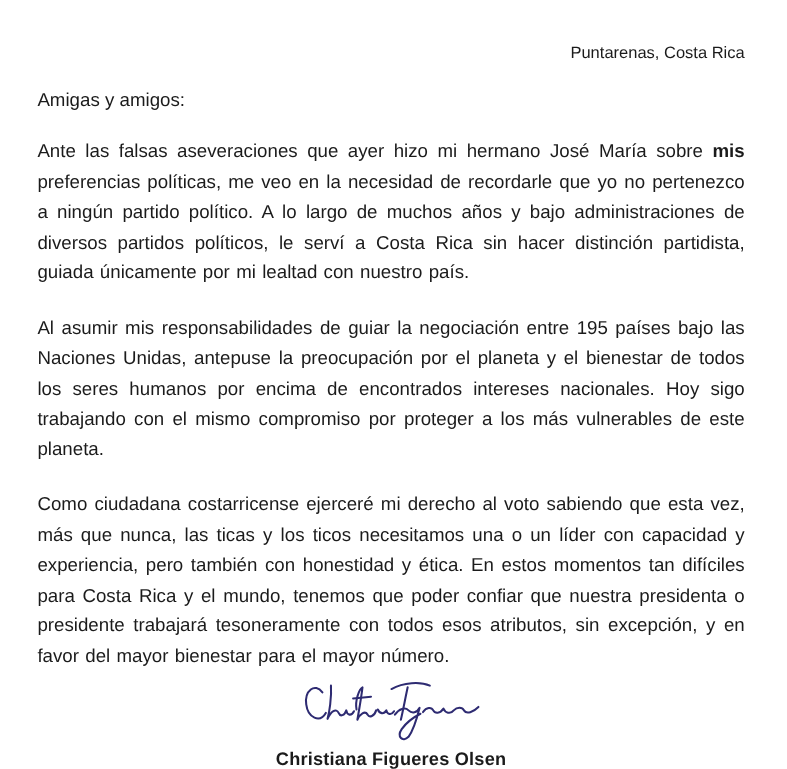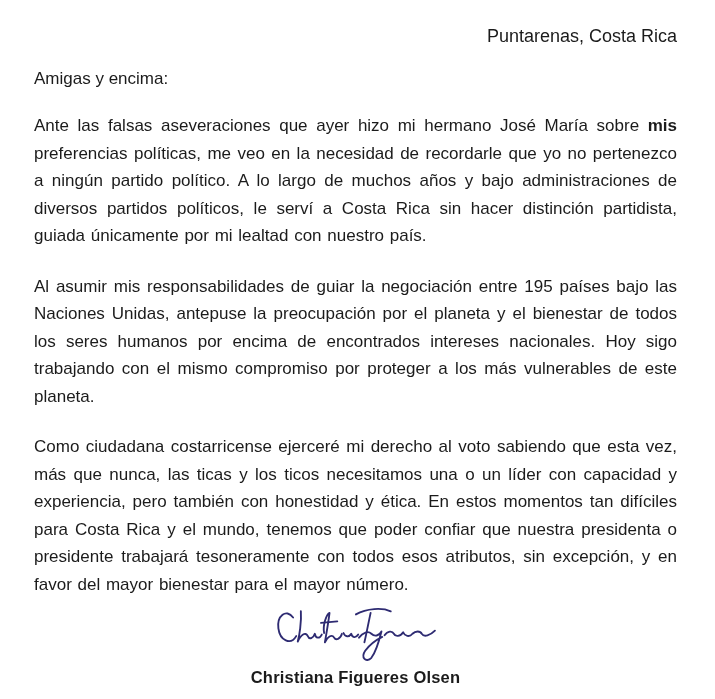--- a/index.html
+++ b/index.html
@@ -17,23 +17,23 @@
   }
   .page {
     box-sizing: border-box;
     width: 715px;
     height: 699px;
     padding: 20px 38px 0 34px;
     background: #ffffff;
   }
   .date-block {
     text-align: right;
-    font-size: 18px;
+    font-size: 15px;
     line-height: 25px;
-    margin-top: 4px;
+    margin-top: 16px;
   }
   .salutation {
     font-size: 17px;
     margin-top: 20px;
   }
   .body-paragraph {
     font-size: 17px;
     line-height: 27.5px;
     text-align: justify;
     margin: 23px 0 0 0;
@@ -59,21 +59,21 @@
 </style>
 </head>
 <body>
 
 <div class="page">
 
   <div class="date-block">
     <div>Puntarenas, Costa Rica</div>
   </div>
 
-  <div class="salutation">Amigas y encima:</div>
+  <div class="salutation">Amigas y amigos:</div>
 
   <p class="body-paragraph"><span>Ante las falsas aseveraciones que ayer hizo mi hermano José María sobre </span><span class="bold-underline">mis</span><span> preferencias políticas, me veo en la necesidad de recordarle que yo no pertenezco a ningún partido político. A lo largo de muchos años y bajo administraciones de diversos partidos políticos, le serví a Costa Rica sin hacer distinción partidista, guiada únicamente por mi lealtad con nuestro país.</span></p>
 
   <p class="body-paragraph">Al asumir mis responsabilidades de guiar la negociación entre 195 países bajo las Naciones Unidas, antepuse la preocupación por el planeta y el bienestar de todos los seres humanos por encima de encontrados intereses nacionales. Hoy sigo trabajando con el mismo compromiso por proteger a los más vulnerables de este planeta.</p>
 
   <p class="body-paragraph">Como ciudadana costarricense ejerceré mi derecho al voto sabiendo que esta vez, más que nunca, las ticas y los ticos necesitamos una o un líder con capacidad y experiencia, pero también con honestidad y ética. En estos momentos tan difíciles para Costa Rica y el mundo, tenemos que poder confiar que nuestra presidenta o presidente trabajará tesoneramente con todos esos atributos, sin excepción, y en favor del mayor bienestar para el mayor número.</p>
 
   <div class="signature-block">
     <svg class="signature-svg" width="215" height="62" viewBox="0 0 215 80" aria-hidden="true">
       <g fill="none" stroke-width="2.4" stroke-linecap="round" stroke-linejoin="round" stroke="#2e2b72">

